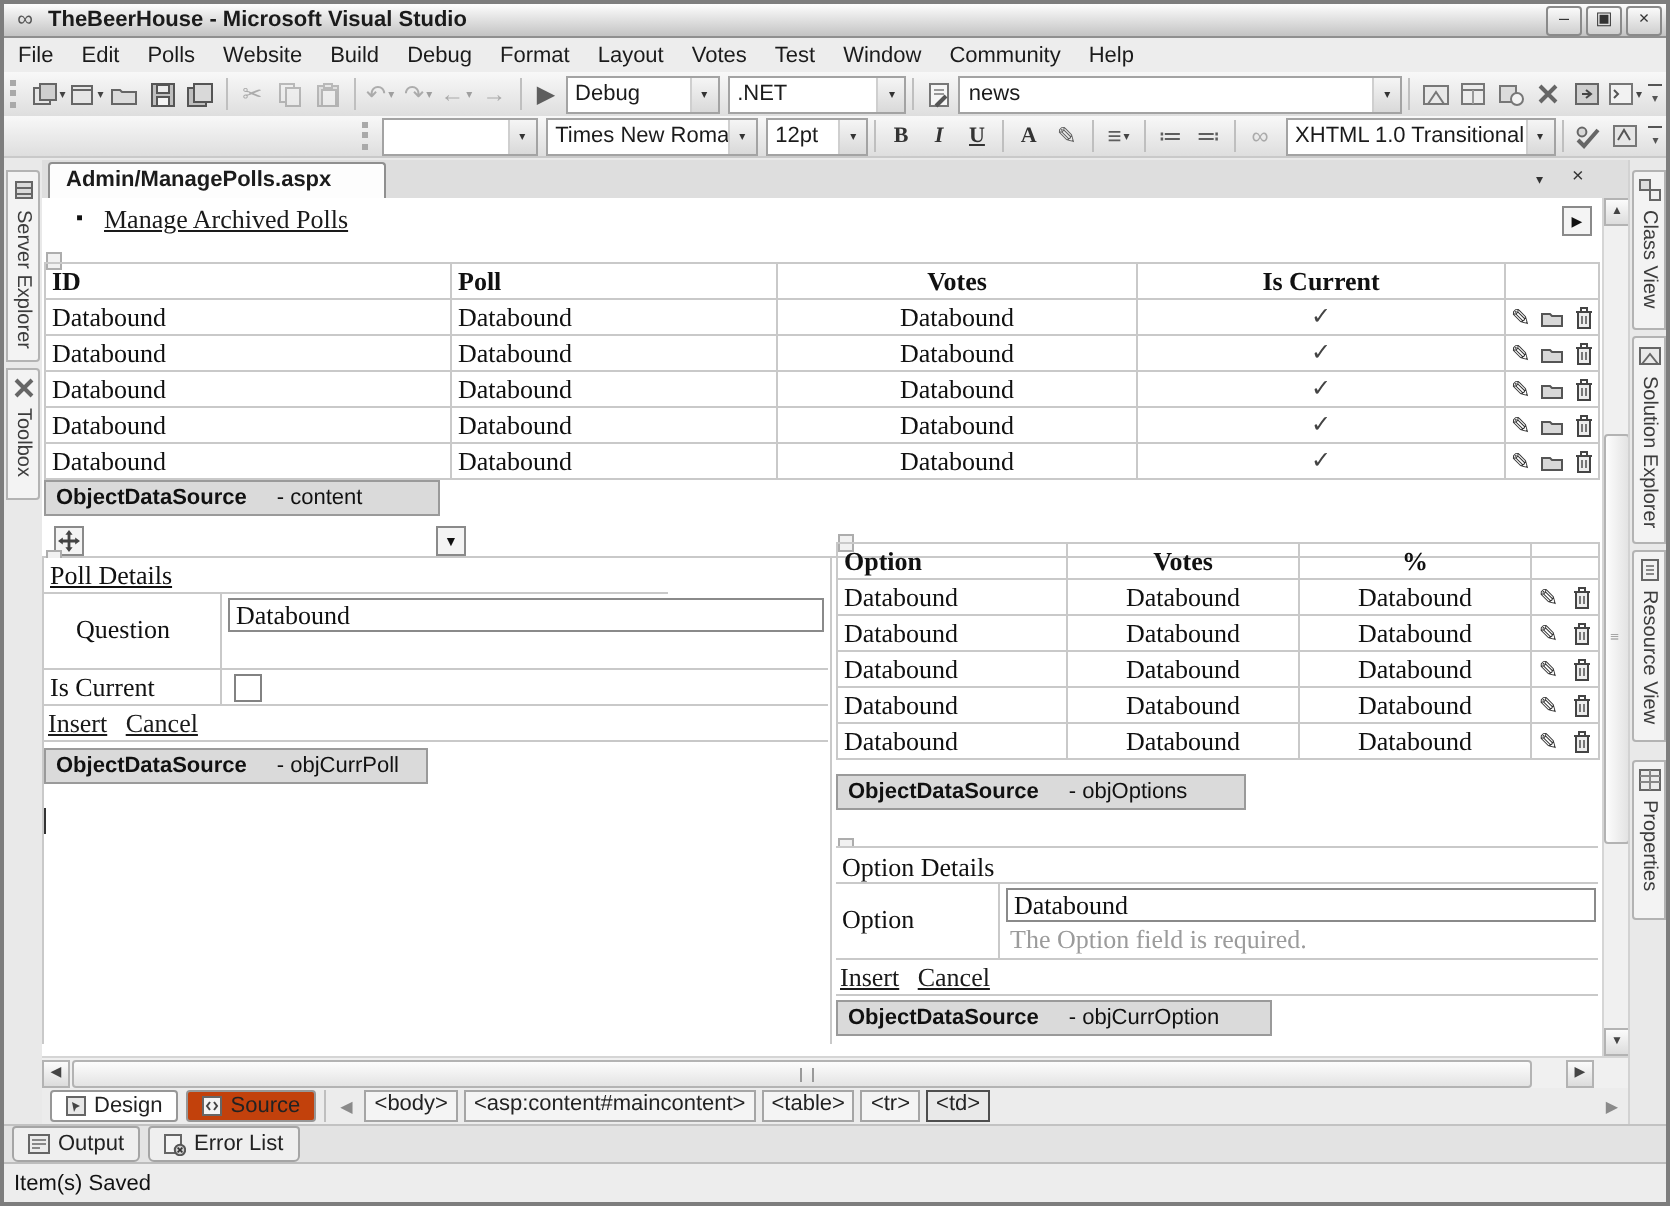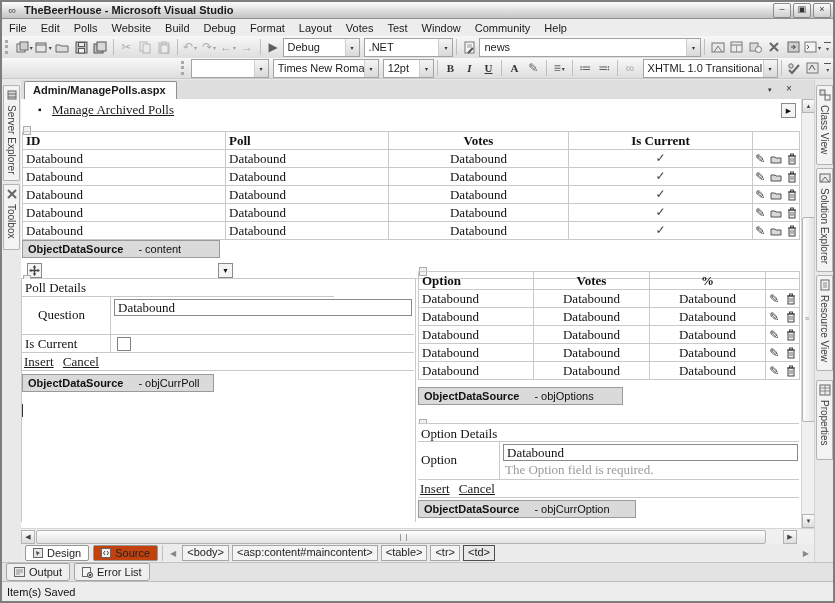--- a/index.html
+++ b/index.html
@@ -51,21 +51,21 @@
   .stripR .vtab{border-radius:2px 0 0 2px;}
   .vtab .vicon{position:absolute;top:3px;left:2px;}
   .vtab .vlabel{position:absolute;top:19px;left:50%;transform:translateX(-50%);
         writing-mode:vertical-rl;font-size:10px;color:#3c3c3c;white-space:nowrap;}
 
   
   .docwell{left:21px;top:80px;width:793px;height:482px;background:#e4e4e4;}
   .doctabs{position:absolute;left:0;top:0;width:793px;height:19px;background:#dedede;
            border-bottom:1px solid #9c9c9c;}
   .doctab{position:absolute;left:3px;top:1px;height:18px;background:#fdfdfd;border:1px solid #8f8f8f;border-bottom:none;
-          font-size:11px;font-weight:bold;color:#1b1b1b;padding:2px 10px 0 8px;box-sizing:border-box;border-radius:2px 2px 0 0;}
+          font-size:11px;font-weight:bold;color:#1b1b1b;padding:2px 26px 0 8px;box-sizing:border-box;border-radius:2px 2px 0 0;}
   .tabctl{position:absolute;top:3px;font-size:10px;color:#333;}
 
   .surface{position:absolute;left:0;top:19px;width:793px;height:429px;background:#fff;overflow:hidden;
            font-family:"Liberation Serif",serif;font-size:13px;color:#111;}
   .link{text-decoration:underline;color:#1a1a1a;}
   .marker{position:absolute;width:6px;height:7px;border:1px solid #adadad;background:#f1f1f1;}
 
   
   .ggrid{position:absolute;border-top:1px solid #c9c9c9;border-left:1px solid #c9c9c9;}
   .grow{display:grid;}
@@ -556,21 +556,21 @@
       </div>
       <div class="handlebox" style="left:197px;top:164px;">
         <span style="font-size:7px;color:#111;">▼</span>
       </div>
 
       <div class="sline" style="left:1px;top:179px;width:777px;height:1px;"></div>
       <div class="sline" style="left:394px;top:179px;width:1px;height:244px;"></div>
       <div class="sline" style="left:0px;top:179px;width:1px;height:244px;"></div>
 
       <div class="marker" style="left:2px;top:176px;"></div>
-      <div class="drow" style="left:1px;top:180px;width:312px;height:18px;padding:1px 0 0 3px;">
+      <div class="drow" style="left:1px;top:180px;width:312px;height:18px;padding:1px 0 0 3px;text-decoration:underline;">
         <span>Poll Details</span>
       </div>
       <div class="drow" style="left:1px;top:198px;width:392px;height:38px;">
         <div class="dlabel" style="width:89px;padding-top:10px;padding-left:16px;">Question</div>
         <div class="tbox" style="left:92px;top:2px;width:293px;">Databound</div>
       </div>
       <div class="drow" style="left:1px;top:236px;width:392px;height:18px;">
         <div class="dlabel" style="width:89px;">Is Current</div>
         <div class="cbox" style="left:95px;top:2px;"></div>
       </div>

